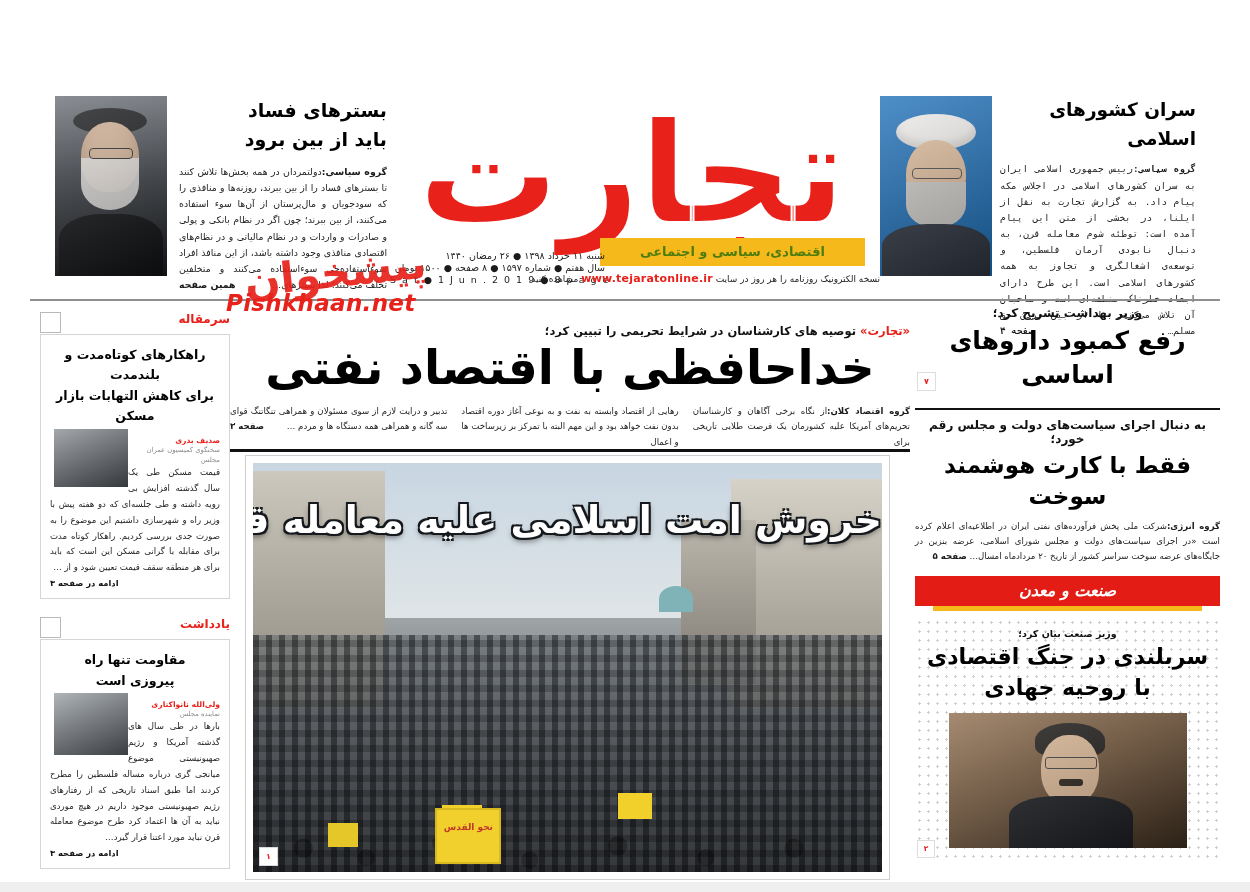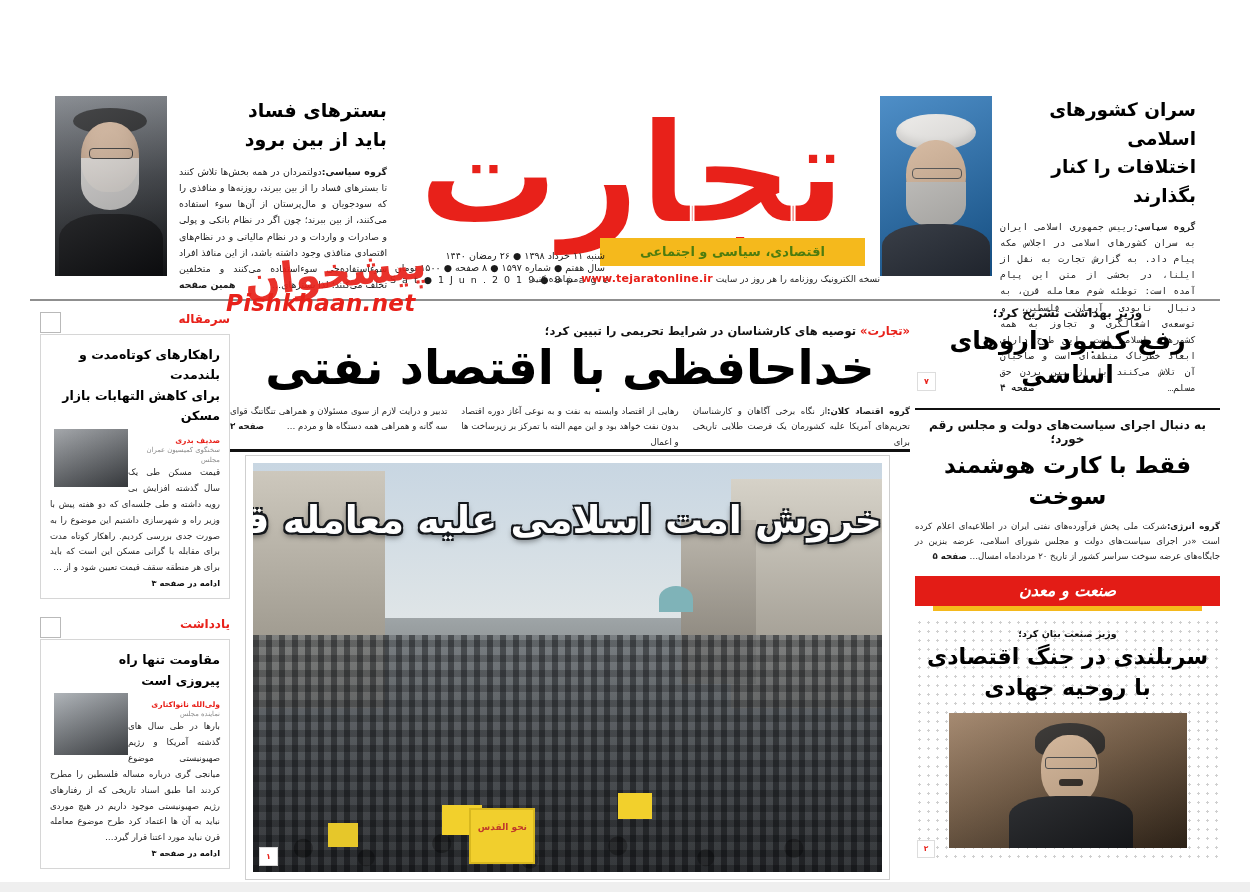--- a/index.html
+++ b/index.html
@@ -86,28 +86,28 @@
   .rule-top{left:30px;top:299px;width:1190px;height:1.5px;background:#8f8f8f;}
   .rule-mid{left:230px;top:449px;width:680px;height:2.5px;background:#111;}
 
   
   .sidebar{position:absolute;left:40px;top:306px;width:190px;height:575px;}
   .sb-block{position:relative;margin-bottom:12px;margin-top:6px;}
   .sb-tabwrap{position:relative;height:22px;}
   .sb-tab{position:absolute;right:0;top:0;font-size:12px;font-weight:bold;color:#e8211a;direction:rtl;}
   .sb-tabbox{position:absolute;left:0;top:0;width:19px;height:19px;border:1px solid #b9b9b9;background:#fff;}
   .sb-card{border:1px solid #d6d6d6;background:#fff;padding:10px 9px 10px;}
-  .sb-head{font-size:12.6px;font-weight:bold;line-height:1.62;direction:rtl;color:#000;}
+  .sb-head{font-size:12.6px;font-weight:bold;line-height:1.62;direction:rtl;text-align:center;color:#000;}
   .sb-author{margin-top:9px;font-size:7.6px;color:#e8211a;font-weight:bold;direction:rtl;text-align:right;width:84px;}
   .sb-role{font-size:6.8px;color:#8a8a8a;direction:rtl;text-align:right;width:84px;line-height:1.5;}
   .sb-photo{float:left;width:74px;height:58px;margin:2px 0 3px 4px;
     background:linear-gradient(160deg,#8b8f94,#4c5055);}
   .sb-photo.p2{height:62px;background:linear-gradient(160deg,#9aa0a6,#55595e);}
   .sb-body{font-size:8.6px;line-height:1.85;direction:rtl;text-align:justify;color:#1b1b1b;}
-  .sb-more-row{display:flex;justify-content:flex-start;direction:rtl;font-size:8.4px;font-weight:bold;margin-top:2px;}
+  .sb-more-row{display:flex;justify-content:flex-end;direction:rtl;font-size:8.4px;font-weight:bold;margin-top:2px;}
 
   
   .center{position:absolute;left:230px;top:306px;width:680px;}
   .c-kicker{font-size:11.5px;font-weight:bold;direction:rtl;text-align:right;color:#111;margin-top:18px;}
   .c-kicker .red{color:#e8211a;}
   .c-head{font-size:47px;font-weight:bold;direction:rtl;text-align:center;letter-spacing:-1px;
     line-height:1.18;color:#000;margin-top:2px;white-space:nowrap;}
   .c-cols{display:flex;direction:rtl;gap:14px;margin-top:9px;}
   .c-col{flex:1;font-size:8.6px;line-height:1.75;text-align:justify;direction:rtl;color:#1b1b1b;}
   .c-col b{font-weight:bold;}
@@ -142,21 +142,21 @@
   .mp-crowd2{position:absolute;left:0;bottom:0;width:100%;height:58%;opacity:.85;
     background-image:
       repeating-linear-gradient(90deg, rgba(20,22,25,.55) 0 6px, rgba(120,125,130,.18) 6px 13px),
       repeating-linear-gradient(0deg, rgba(0,0,0,.25) 0 7px, rgba(255,255,255,.05) 7px 15px);
   }
   .mp-flag{position:absolute;background:#f2d02c;}
   .mp-sign1{left:30%;bottom:9%;width:40px;height:30px;}
   .mp-sign2{left:58%;bottom:13%;width:34px;height:26px;background:#f2d02c;}
   .mp-sign3{left:12%;bottom:6%;width:30px;height:24px;background:#e6c72a;}
   .mp-yellowbox{position:absolute;left:29%;bottom:2%;width:62px;height:52px;background:#f1cf2d;
-    border:2px solid #d8b81f;margin-left:34px;}
+    border:2px solid #d8b81f;}
   .mp-yellowbox span{display:block;text-align:center;font-size:9px;font-weight:bold;color:#c0392b;
     direction:rtl;margin-top:12px;line-height:1.3;}
   .mp-kicker{position:absolute;left:0;right:0;top:18px;text-align:center;font-size:12px;font-weight:bold;
     color:#fff;direction:rtl;text-shadow:0 1px 2px rgba(0,0,0,.85),0 0 4px rgba(0,0,0,.7);}
   .mp-title{position:absolute;left:0;right:0;top:34px;text-align:center;direction:rtl;
     font-size:38px;font-weight:bold;color:#fff;line-height:1.25;white-space:nowrap;
     text-shadow:2px 2px 0 #15181c,-2px 2px 0 #15181c,2px -2px 0 #15181c,-2px -2px 0 #15181c,0 3px 6px rgba(0,0,0,.6);}
   .mp-badge{position:absolute;left:6px;bottom:6px;width:17px;height:17px;background:#fff;
     border:1px solid #d8d8d8;color:#e8211a;font-size:8px;font-weight:bold;text-align:center;line-height:17px;}
 
@@ -245,21 +245,20 @@
       <div class="tr-photo photo">
         <div class="turban"></div>
           <div class="face"></div>
           <div class="glasses"></div>
         <div class="beard"></div>
           <div class="body"></div>
       </div>
       <div class="tr-text">
         <div class="tr-head">
           <div>سران کشورهای اسلامی</div>
-          <div>اختلافات را کنار بگذارند</div>
         </div>
         <div class="tr-body">
           <b>گروه سیاسی:</b><span>رییس جمهوری اسلامی ایران به سران کشورهای اسلامی در اجلاس مکه پیام داد. به گزارش تجارت به نقل از ایلنا، در بخشی از متن این پیام آمده است: توطئه شوم معامله قرن، به دنبال نابودی آرمان فلسطین، و توسعه‌ی اشغالگری و تجاوز به همه کشورهای اسلامی است. این طرح دارای ابعاد خطرناک منطقه‌ای است و صاحبان آن تلاش می‌کنند با از بین بردن حق مسلم…</span>
           <span class="more">صفحه ۴</span>
         </div>
       </div>
     </div>
   </div>
 
   <div class="rule rule-top"></div>

